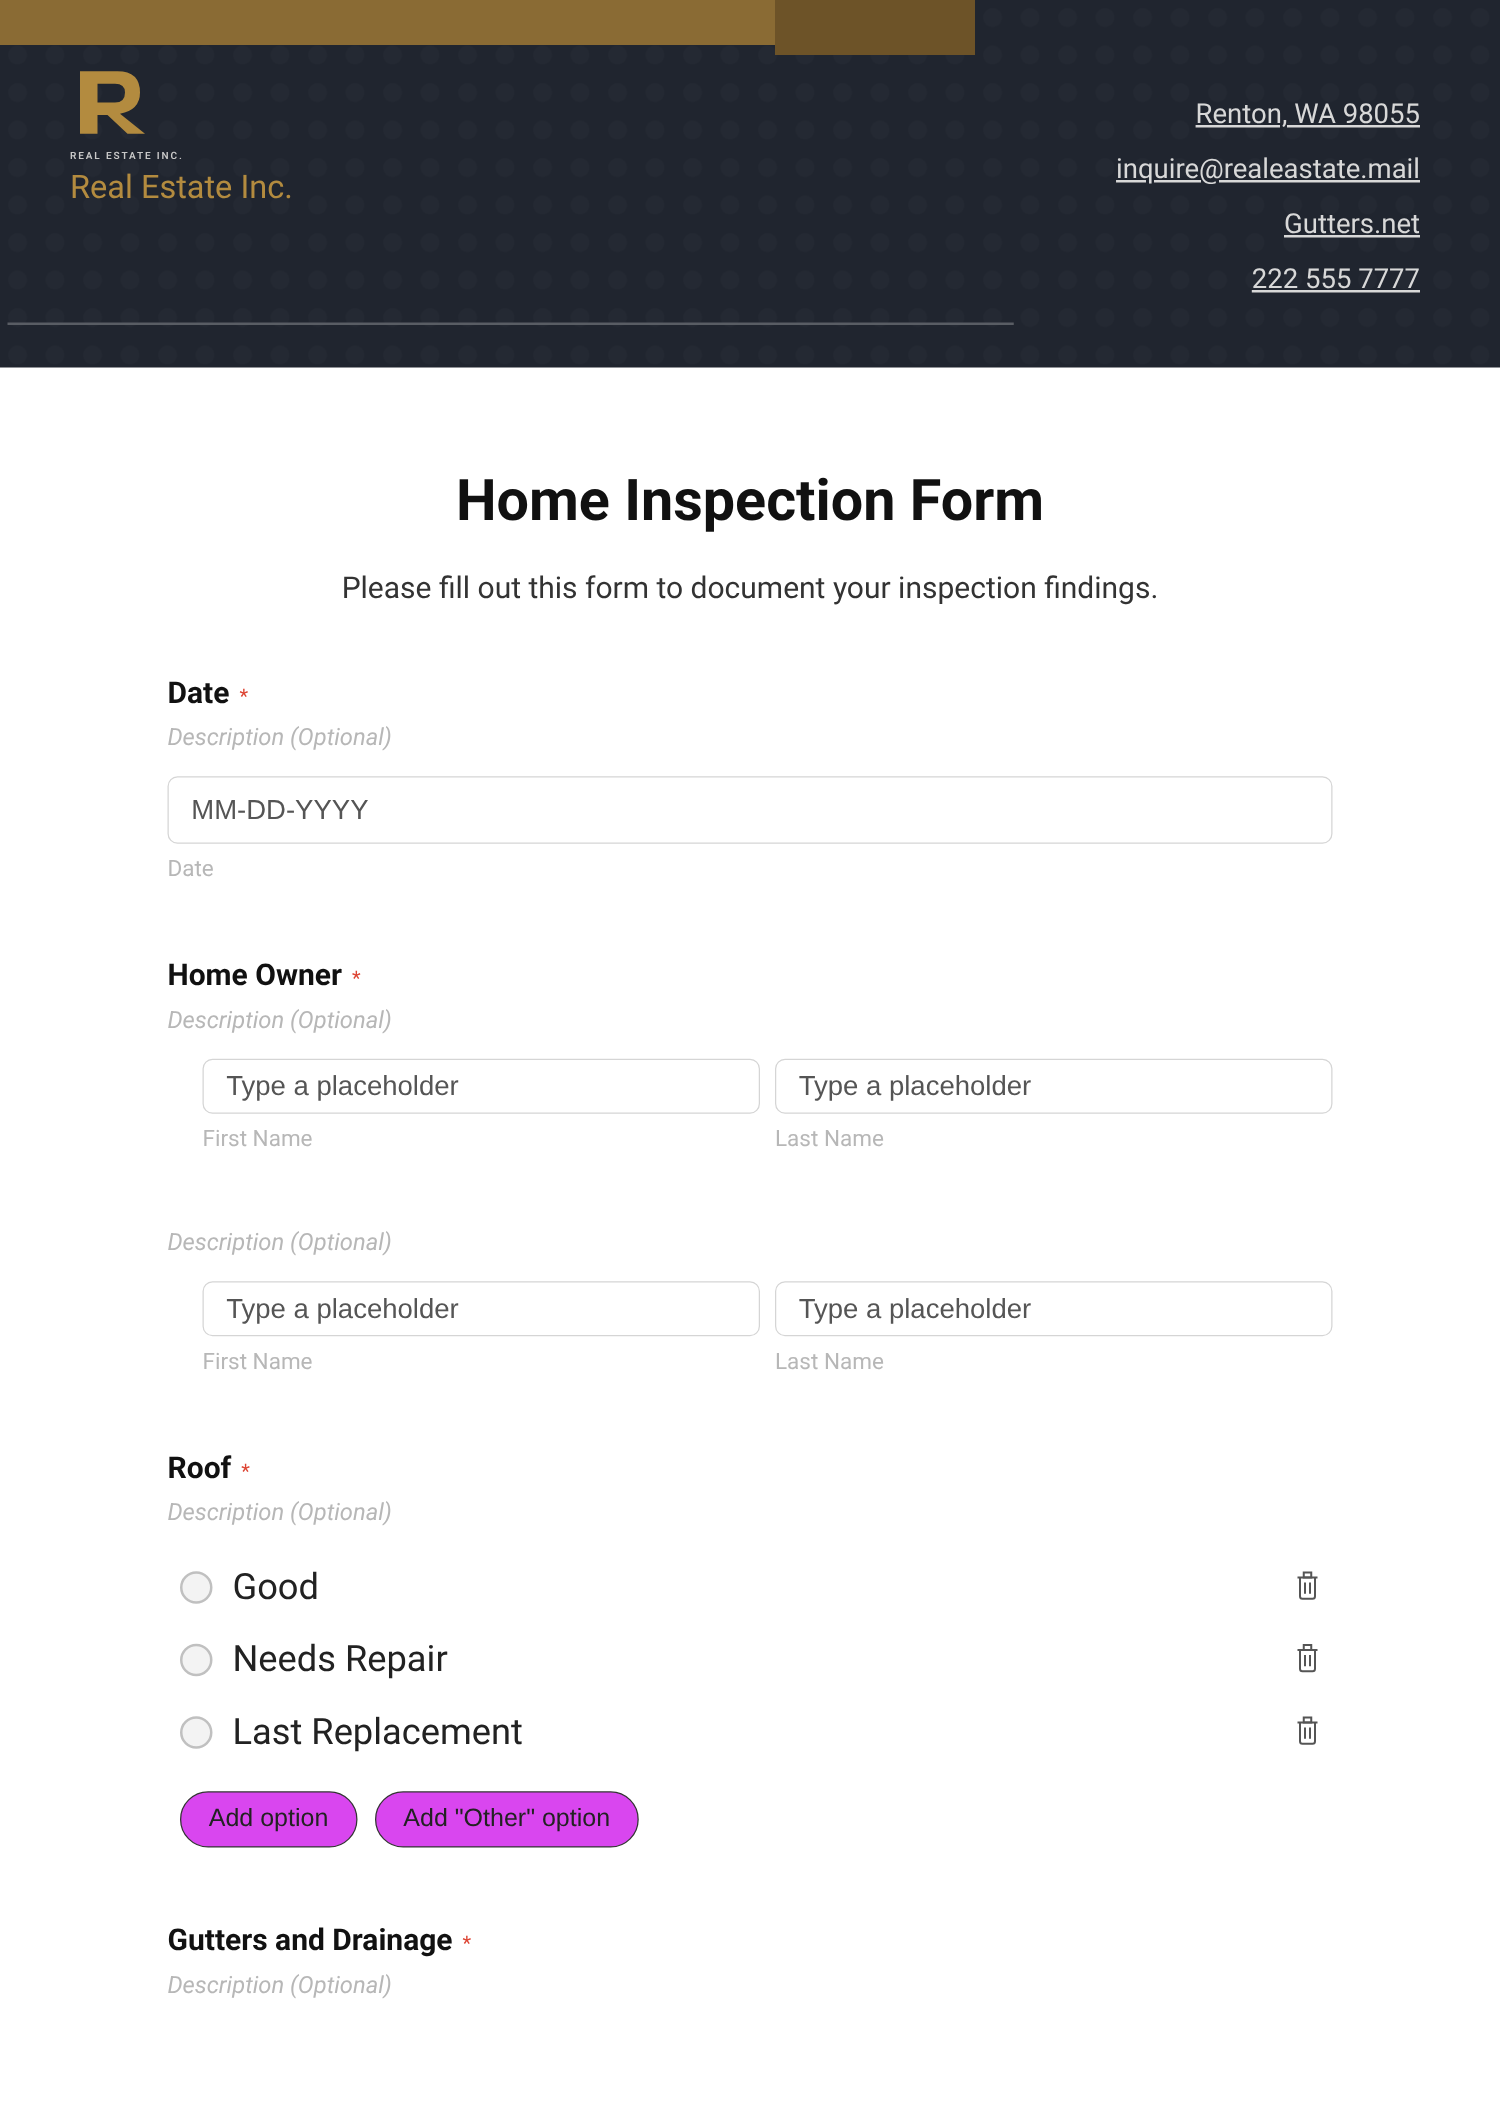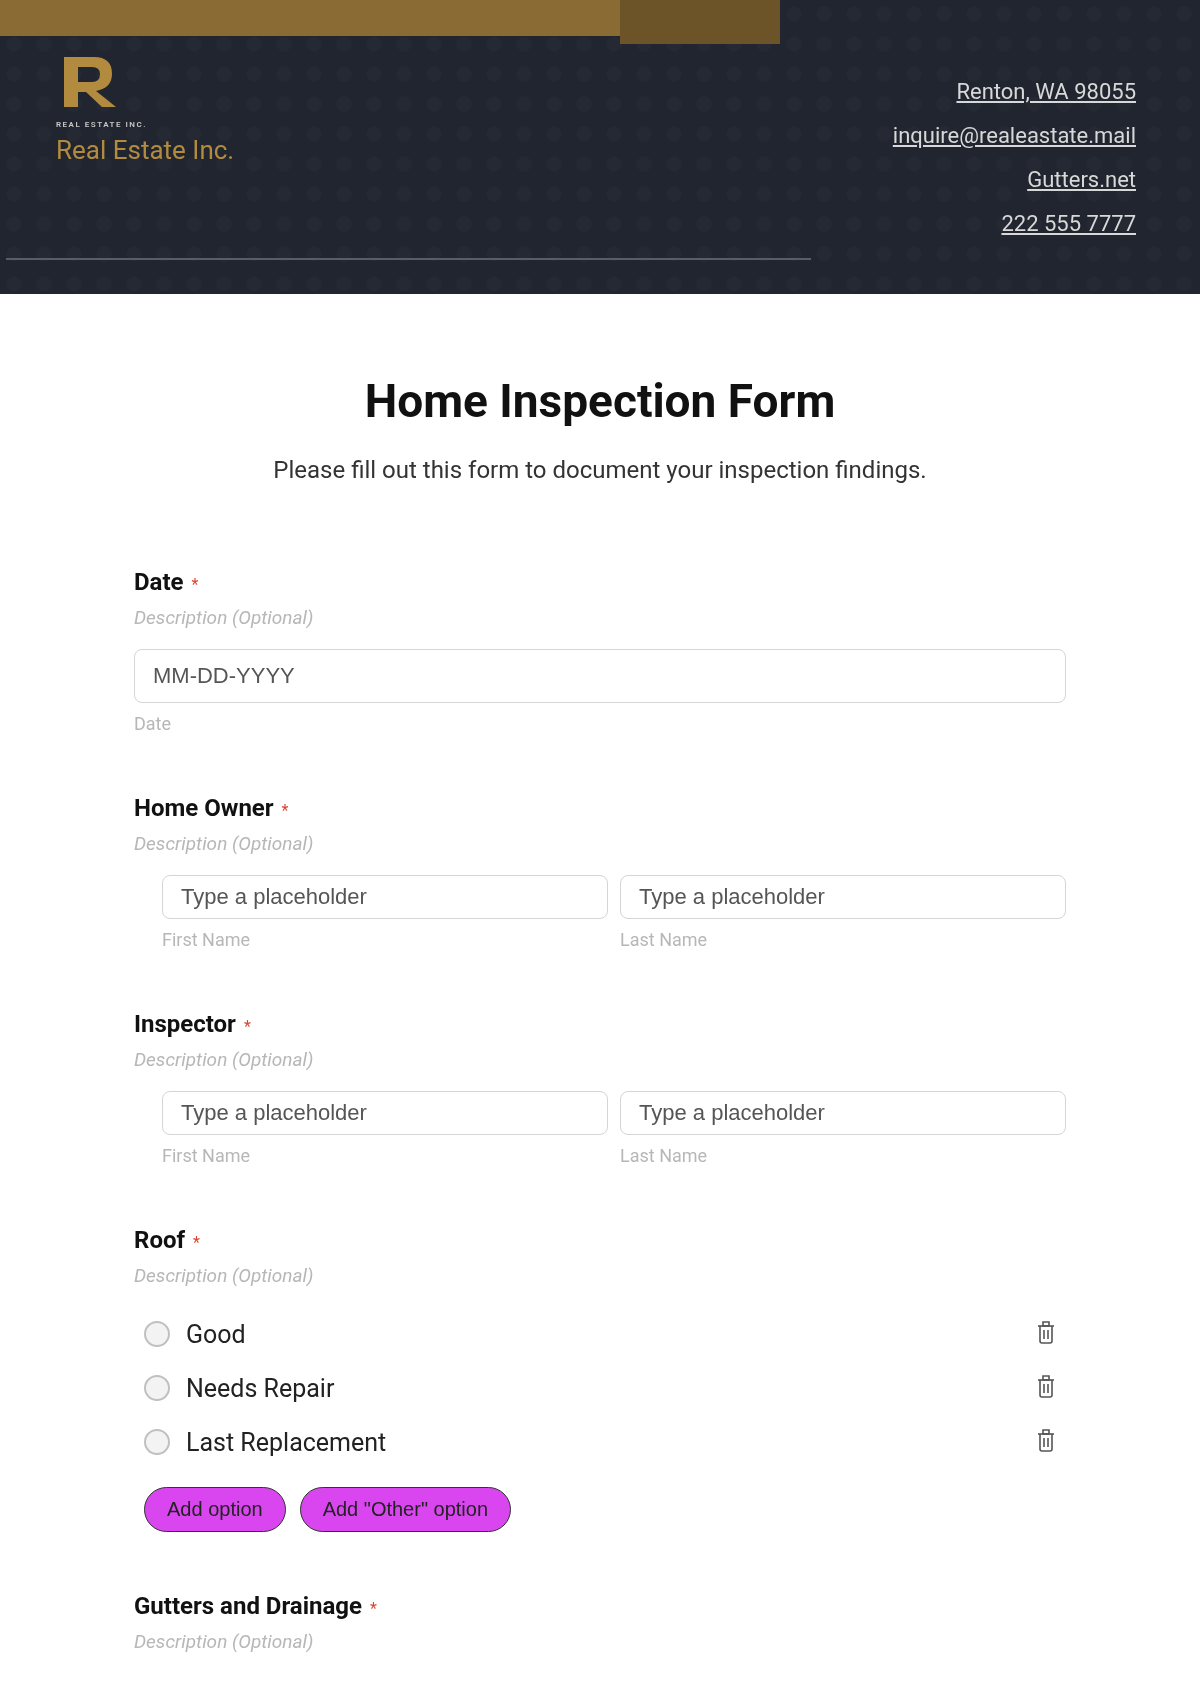--- a/index.html
+++ b/index.html
@@ -81,21 +81,21 @@
     text-align: center;
     font-size: 46px;
     font-weight: 700;
     color: #111;
     margin-bottom: 28px;
   }
   .form-subtitle {
     text-align: center;
     font-size: 24px;
     color: #333;
-    margin-bottom: 84px;
+    margin-bottom: 56px;
   }
   .field-block { margin-bottom: 60px; }
   .field-label {
     font-size: 24px;
     font-weight: 700;
     color: #111;
   }
   .req { color: #d43; margin-left: 4px; }
   .field-desc {
     color: #b7b7b7;
@@ -135,21 +135,21 @@
     justify-content: space-between;
     padding: 12px 0;
   }
   .radio-left { display: flex; align-items: center; gap: 16px; padding-left: 10px;}
   .radio-circle {
     width: 26px; height: 26px;
     border: 2px solid #c0c0c0;
     border-radius: 50%;
     background: #f3f3f3;
   }
-  .radio-label { font-size: 25px; color: #222; }
+  .radio-label { font-size: 29px; color: #222; }
   .trash-btn {
     cursor: pointer;
     color: #555;
     padding-right: 8px;
   }
   .option-buttons {
     display: flex;
     gap: 14px;
     margin-top: 18px;
     padding-left: 10px;
@@ -213,24 +213,20 @@
         <div class="sub-label">First Name</div>
       </div>
       <div class="col">
         <input class="text-input short" placeholder="Type a placeholder" style="">
         <div class="sub-label">Last Name</div>
       </div>
     </div>
   </div>
 
   <div class="field-block">
-    <div>
-      <span class="field-label">Inspector</span>
-      <span class="req">*</span>
-    </div>
     <div class="field-desc">Description (Optional)</div>
     <div class="two-col">
       <div class="col">
         <input class="text-input short" placeholder="Type a placeholder" style="">
         <div class="sub-label">First Name</div>
       </div>
       <div class="col">
         <input class="text-input short" placeholder="Type a placeholder" style="">
         <div class="sub-label">Last Name</div>
       </div>

